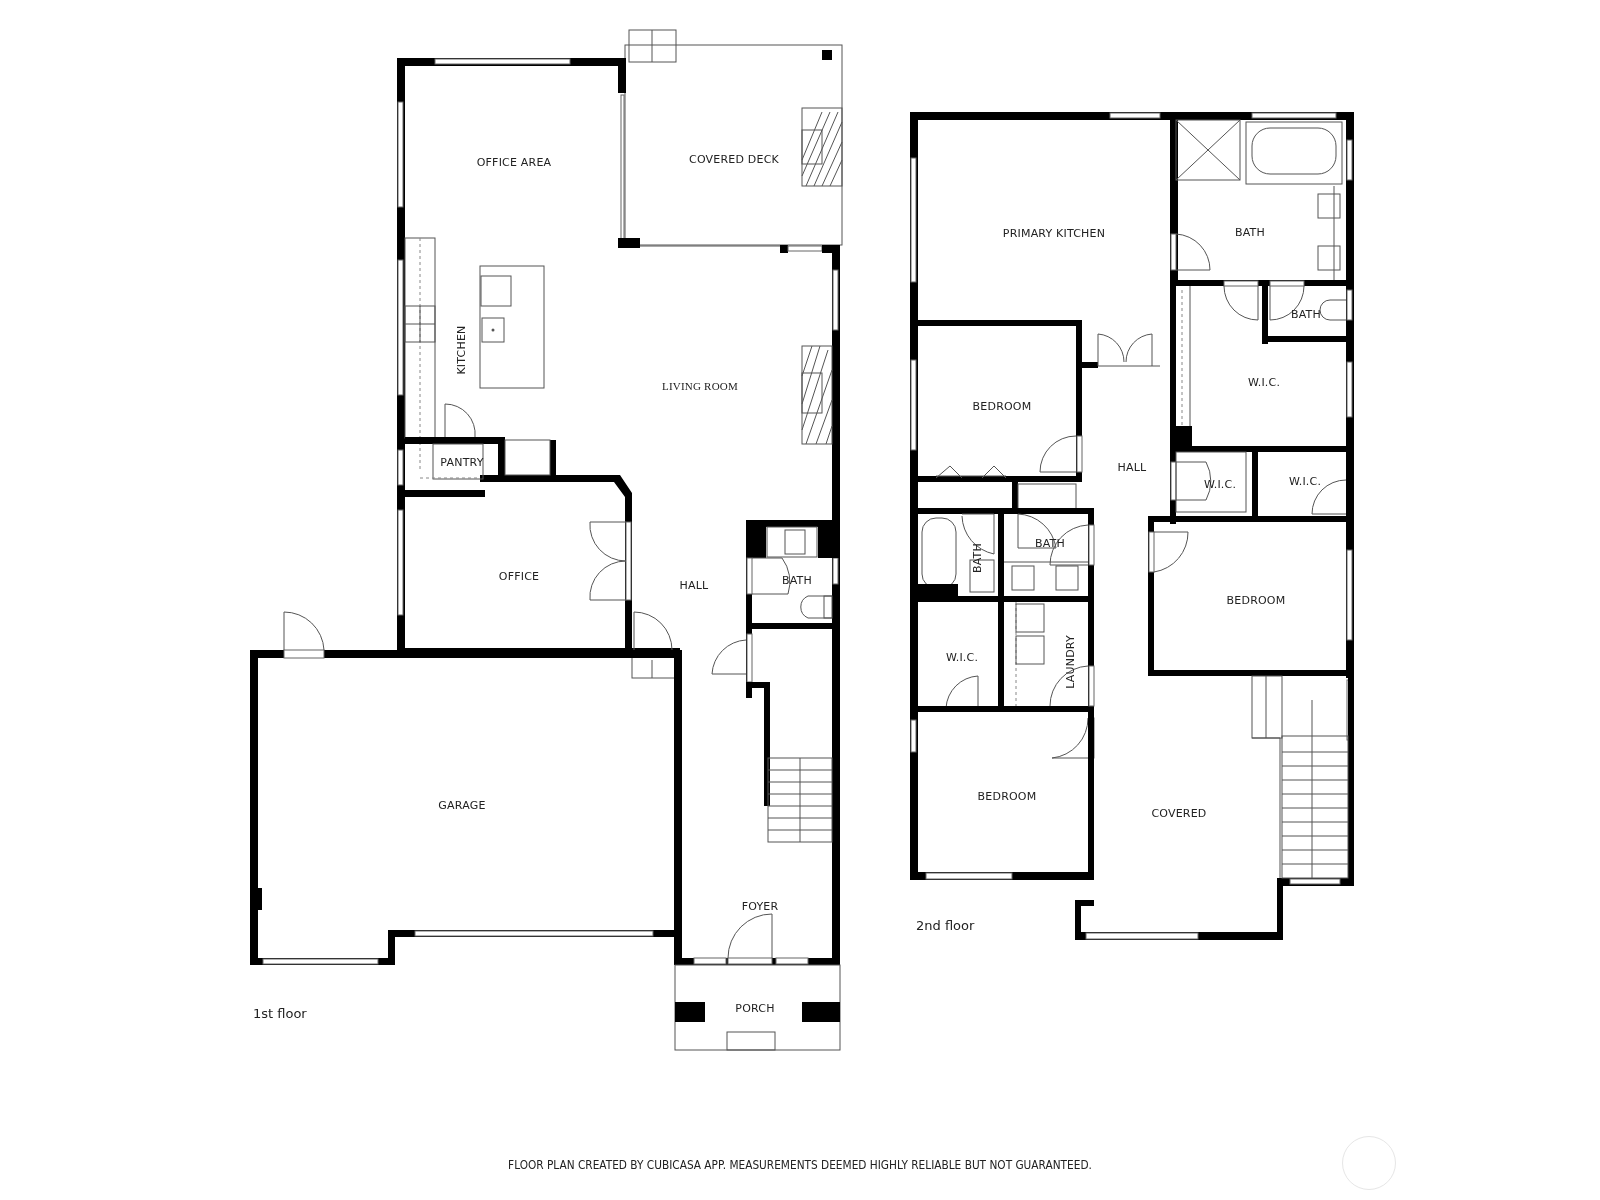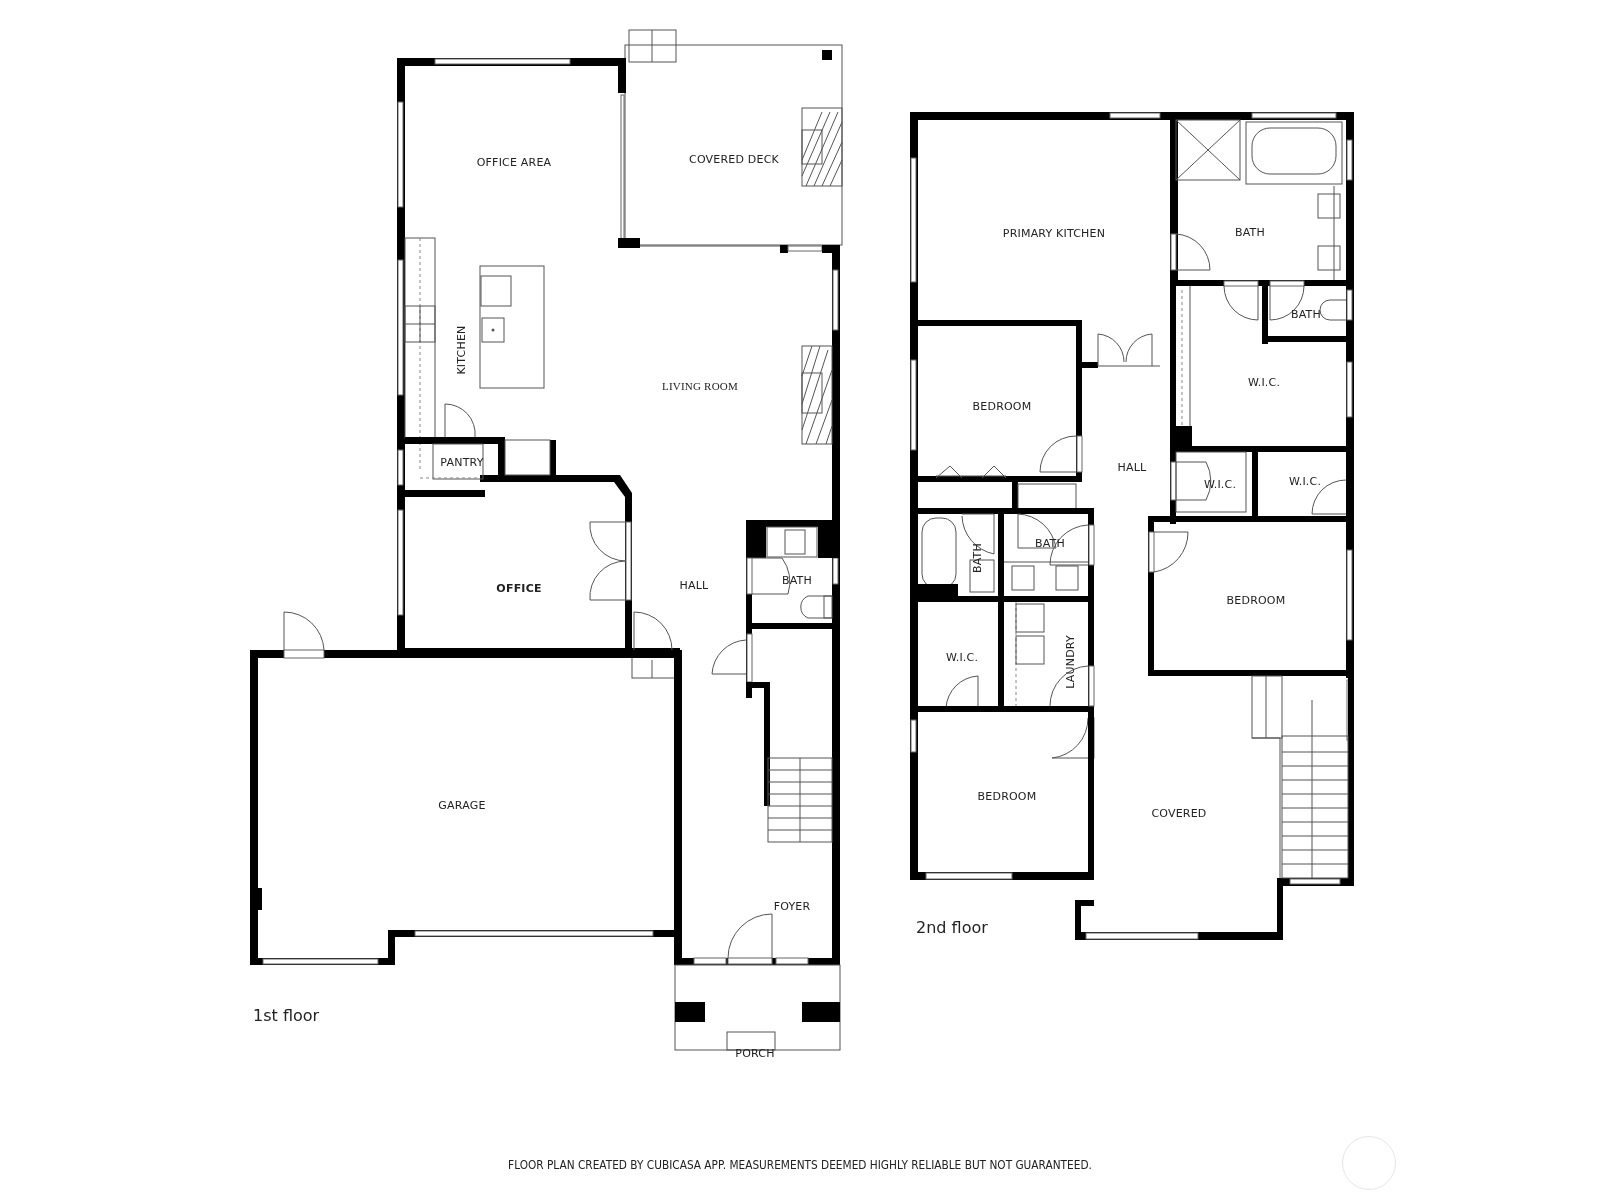--- a/index.html
+++ b/index.html
@@ -3,21 +3,21 @@
 <meta charset="utf-8">
 <style>
   html, body { margin: 0; padding: 0; background: #ffffff; }
   body { width: 1600px; height: 1200px; position: relative; overflow: hidden; font-family: "Liberation Sans", sans-serif; }
   svg#plan { position: absolute; left: 0; top: 0; }
   .wall { fill: #000; }
   .thin { fill: none; stroke: #555; stroke-width: 1; }
   .win { fill: #fff; stroke: #666; stroke-width: 1; }
   .lbl { position: absolute; font-size: 11px; color: #222; letter-spacing: 0.2px; transform: translate(-50%, -50%); white-space: nowrap; font-family: "DejaVu Sans", sans-serif; }
   .lbl.rot { transform: translate(-50%, -50%) rotate(-90deg); }
-  .floor-lbl { position: absolute; font-size: 16px; color: #222; font-family: "DejaVu Sans", sans-serif; }
+  .floor-lbl { position: absolute; font-size: 13px; color: #222; font-family: "DejaVu Sans", sans-serif; }
   .footer { position: absolute; left: 0; width: 1600px; top: 1158px; text-align: center; font-size: 12px; color: #222; font-family: "DejaVu Sans", sans-serif; transform: scaleX(0.88); }
   .logo { position: absolute; left: 1342px; top: 1136px; width: 52px; height: 52px; border: 1px solid #e6e6e6; border-radius: 50%; }
 </style>
 </head>
 <body>
 
 <svg id="plan" width="1600" height="1200" viewBox="0 0 1600 1200" xmlns="http://www.w3.org/2000/svg">
 
   <g>
 
@@ -271,26 +271,26 @@
       <line class="thin" x1="1282" y1="864" x2="1348" y2="864"></line>
     </g>
   </g>
 </svg>
 
 <div class="lbl" style="left:514px;top:162px;">OFFICE AREA</div>
 <div class="lbl" style="left:734px;top:151px;margin-top:8px;">COVERED DECK</div>
 <div class="lbl rot" style="left:461px;top:350px;">KITCHEN</div>
 <div class="lbl" style="left:700px;top:386px;font-family:Liberation Serif, serif;">LIVING ROOM</div>
 <div class="lbl" style="left:462px;top:462px;">PANTRY</div>
-<div class="lbl" style="left:519px;top:588px;font-weight:bold;">OFFICE</div>
+<div class="lbl" style="left:519px;top:576px;">OFFICE</div>
 <div class="lbl" style="left:694px;top:585px;">HALL</div>
 <div class="lbl" style="left:797px;top:580px;">BATH</div>
 <div class="lbl" style="left:462px;top:805px;">GARAGE</div>
-<div class="lbl" style="left:760px;top:906px;margin-left:32px;">FOYER</div>
-<div class="lbl" style="left:755px;top:1008px;margin-top:45px;">PORCH</div>
+<div class="lbl" style="left:760px;top:906px;">FOYER</div>
+<div class="lbl" style="left:755px;top:1008px;">PORCH</div>
 <div class="floor-lbl" style="left:253px;top:1006px;">1st floor</div>
 
 <div class="lbl" style="left:1054px;top:233px;">PRIMARY KITCHEN</div>
 <div class="lbl" style="left:1250px;top:232px;">BATH</div>
 <div class="lbl" style="left:1306px;top:314px;">BATH</div>
 <div class="lbl" style="left:1264px;top:382px;">W.I.C.</div>
 <div class="lbl" style="left:1002px;top:406px;">BEDROOM</div>
 <div class="lbl" style="left:1132px;top:467px;">HALL</div>
 <div class="lbl" style="left:1220px;top:484px;">W.I.C.</div>
 <div class="lbl" style="left:1305px;top:481px;">W.I.C.</div>

